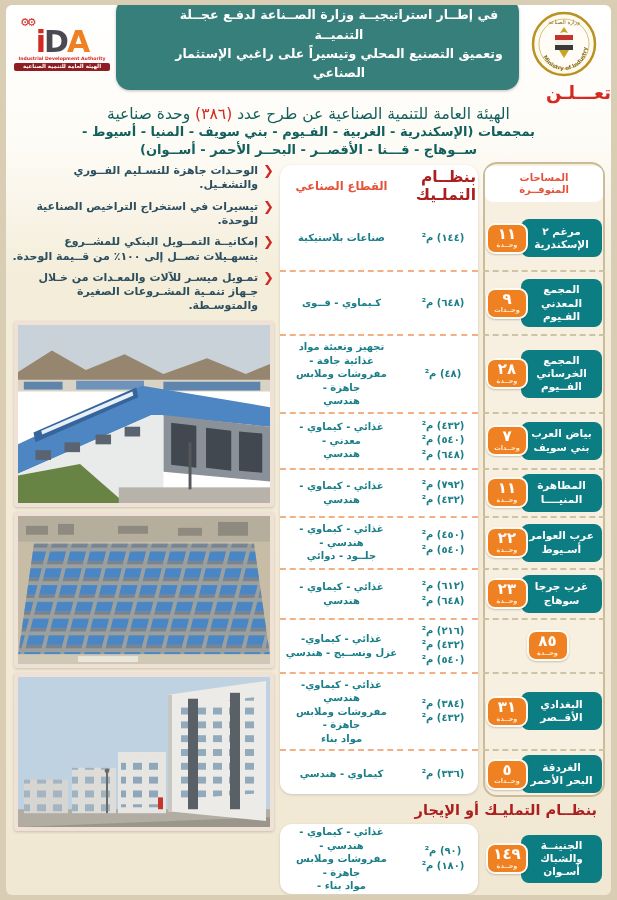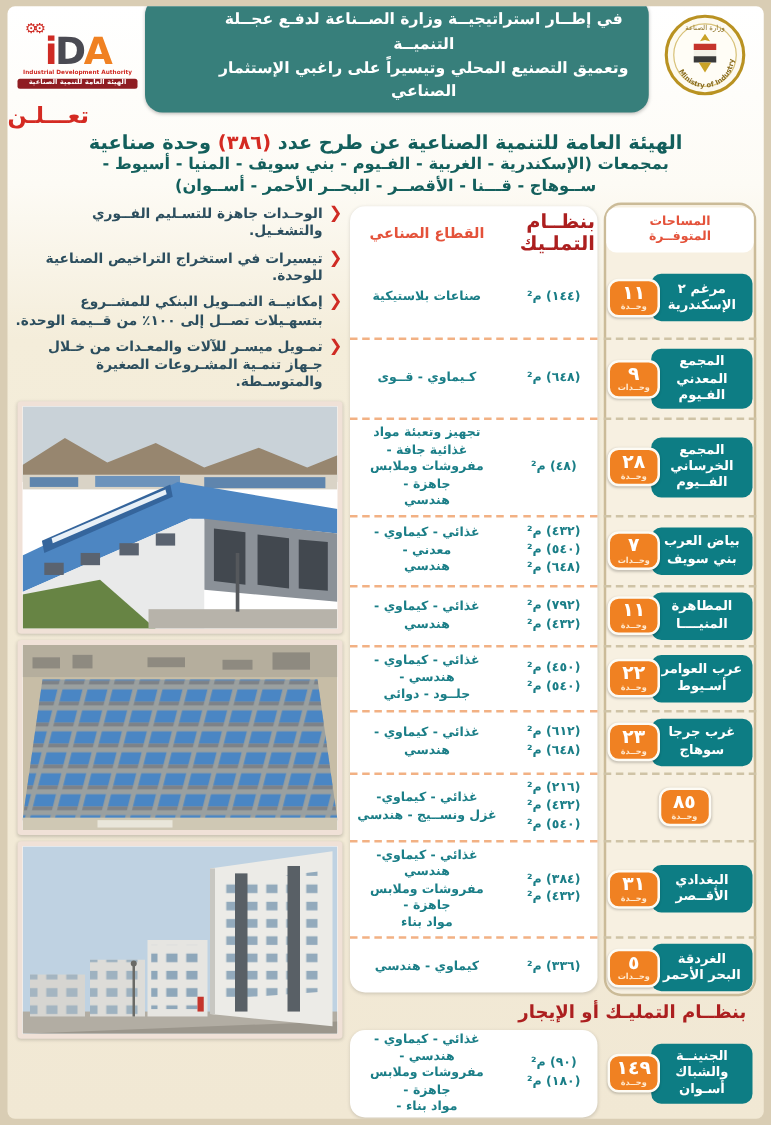--- a/index.html
+++ b/index.html
@@ -12,22 +12,22 @@
   .ida{width:96px;text-align:center;line-height:1;}
   .ida-gears{font-size:11px;color:#cf2b24;text-align:left;margin-left:6px;letter-spacing:-3px;}
   .ida-letters{font-weight:bold;font-size:30px;letter-spacing:-2px;line-height:.9;}
   .ida-i{color:#cf2b24;}.ida-d{color:#4a4a52;}.ida-a{color:#f08122;}
   .ida-en{font-size:4.6px;color:#cf2b24;font-weight:bold;margin-top:2px;}
   .ida-ar{font-size:5.5px;color:#fff;background:#8f1d22;border-radius:2px;padding:1px 2px;margin-top:1px;font-weight:bold;}
   .banner{flex:1;background:#377f7b;border-radius:14px;padding:7px 10px;text-align:center;box-shadow:0 1px 3px rgba(0,0,0,.25);}
   .banner div{color:#fff;font-weight:bold;font-size:12.5px;line-height:1.55;direction:rtl;margin-left:43px;}
   .seal{width:78px;display:flex;justify-content:center;}
   
-  .announce{text-align:left;color:#d42a22;font-weight:bold;font-size:18px;margin-top:3px;letter-spacing:1px;}
-  .main-title{direction:rtl;text-align:center;color:#135f5c;font-weight:bold;font-size:15.5px;margin-top:2px;}
+  .announce{text-align:right;color:#d42a22;font-weight:bold;font-size:18px;margin-top:3px;letter-spacing:1px;}
+  .main-title{direction:rtl;text-align:center;color:#135f5c;font-weight:normal;font-size:15.5px;margin-top:2px;}
   .main-title .num{color:#d42a22;}
   .locs{direction:rtl;text-align:center;color:#135f5c;font-weight:bold;font-size:13px;line-height:1.35;}
   
   .content{display:flex;gap:4px;padding:4px 6px 0 6px;align-items:flex-start;}
   .media-col{width:264px;flex:none;}
   .table-col{flex:1;min-width:0;}
   
   .benefits{direction:rtl;margin:2px 2px 6px 0;}
   .benefit{display:flex;gap:5px;margin-bottom:7px;align-items:flex-start;}
   .chev{color:#cf2b24;font-weight:bold;font-size:13px;line-height:1.1;flex:none;}

